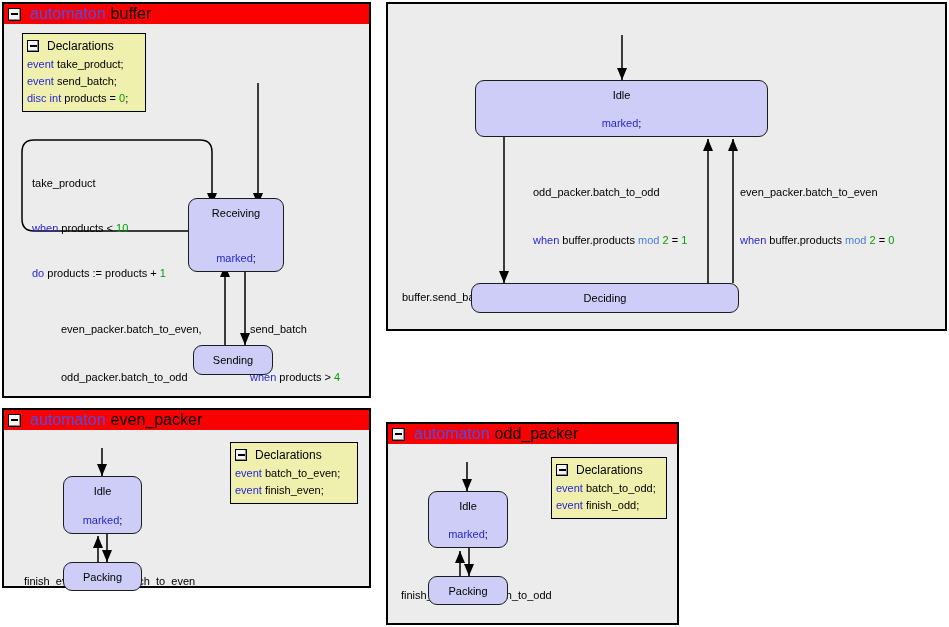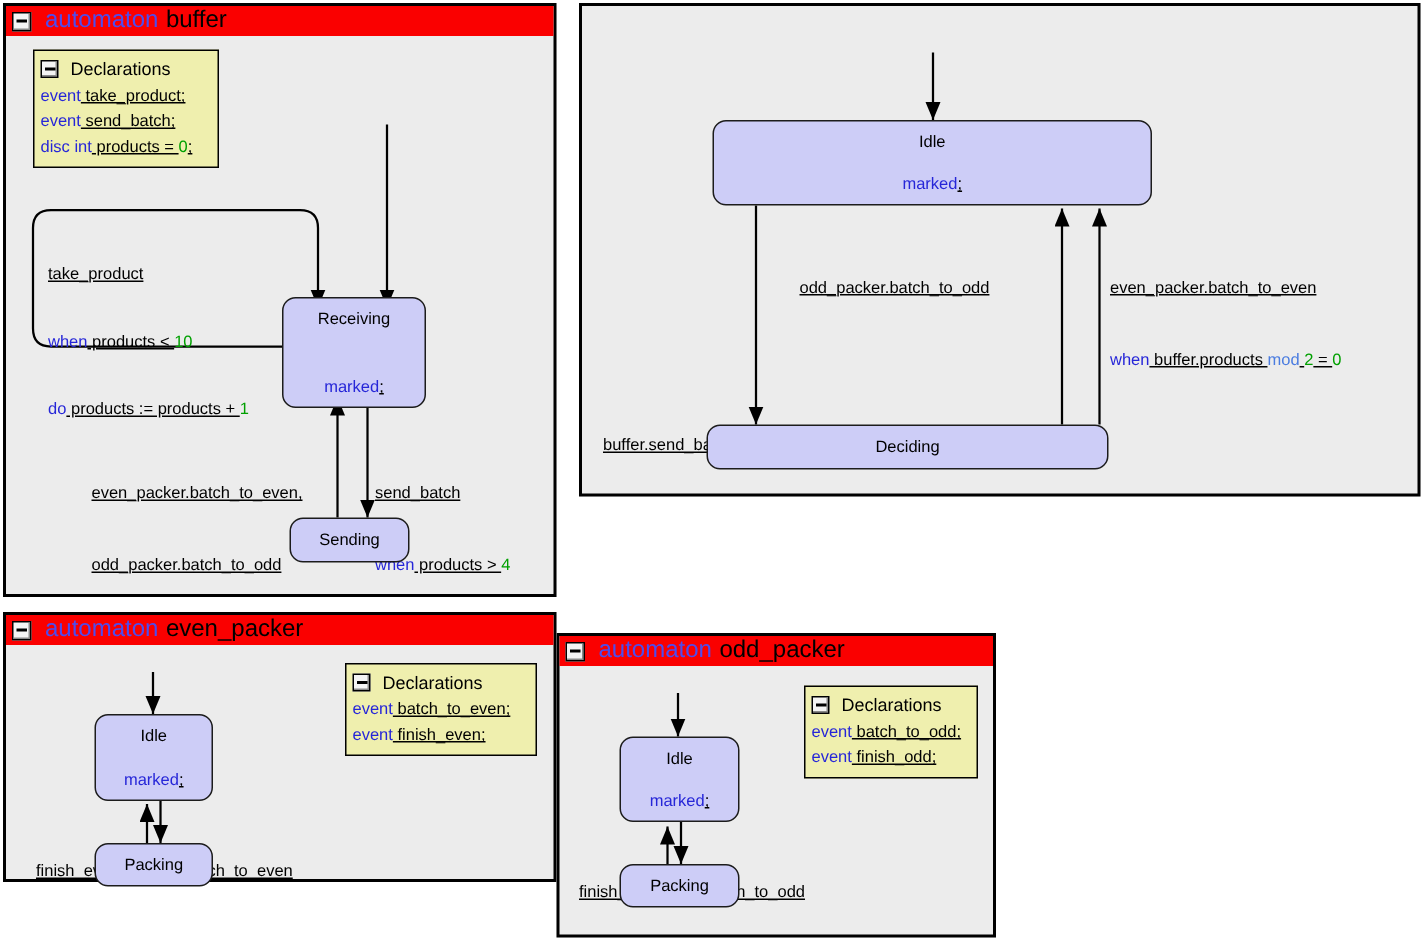--- a/index.html
+++ b/index.html
@@ -36,21 +36,21 @@
   }
   .decl-header{display:flex;align-items:center;height:17px;margin-bottom:2px;}
   .decl-header .collapse-btn{width:12px;height:12px;}
   .decl-title{margin-left:8px;font-size:12px;}
   .decl-line{line-height:17px;white-space:pre;}
   .lbl{position:absolute;white-space:pre;line-height:16px;}
   .lbl.lh15{line-height:15px;}
   .seg-kw{color:#2626d8;}
   .seg-num{color:#00a000;}
   .seg-mod{color:#4a7ce0;}
-  .seg-pl{color:#000;text-decoration:underline;}
+  .seg-pl{color:#000;}
 </style>
 </head>
 <body>
 
 <div class="panel" style="left:2px;top:2px;width:369px;height:396px;">
   <svg class="wires" width="365" height="392">
     <defs>
       <marker id="mb" markerUnits="userSpaceOnUse" markerWidth="14" markerHeight="12" refX="12" refY="5" orient="auto">
         <path d="M0,0 L12,5 L0,10 Z" style="fill:#000;stroke:none"></path>
       </marker>
@@ -119,20 +119,21 @@
     <path d="M345,279 V135" marker-end="url(#md)"></path>
   </svg>
 
 
   <div class="lbl" style="left:14px;top:253px;">
     <div><span class="seg-pl">buffer.send_batch</span></div>
   </div>
 
   <div class="lbl" style="left:145px;top:148px;">
     <div><span class="seg-pl">odd_packer.batch_to_odd</span></div>
+    <div><span class="seg-kw">when</span><span class="seg-pl"> buffer.products </span><span class="seg-mod">mod</span><span class="seg-pl"> </span><span class="seg-num">2</span><span class="seg-pl"> = </span><span class="seg-num">1</span></div>
   </div>
 
   <div class="lbl" style="left:352px;top:148px;">
     <div><span class="seg-pl">even_packer.batch_to_even</span></div>
     <div><span class="seg-kw">when</span><span class="seg-pl"> buffer.products </span><span class="seg-mod">mod</span><span class="seg-pl"> </span><span class="seg-num">2</span><span class="seg-pl"> = </span><span class="seg-num">0</span></div>
   </div>
 
   <div class="state" style="left:87px;top:76px;width:293px;height:57px;">
     <div class="sname">Idle</div>
     <div class="smarked"><span class="seg-kw">marked</span><span class="seg-pl">;</span></div>
@@ -183,21 +184,21 @@
   <div class="state" style="left:59px;top:66px;width:79px;height:58px;">
     <div class="sname">Idle</div>
     <div class="smarked"><span class="seg-kw">marked</span><span class="seg-pl">;</span></div>
   </div>
 
   <div class="state single" style="left:59px;top:152px;width:79px;height:29px;">
     <span>Packing</span>
   </div>
 </div>
 
-<div class="panel" style="left:371px;top:422px;width:293px;height:203px;">
+<div class="panel" style="left:386px;top:422px;width:293px;height:203px;">
   <svg class="wires" width="289" height="199">
     <defs>
       <marker id="mo" markerUnits="userSpaceOnUse" markerWidth="14" markerHeight="12" refX="12" refY="5" orient="auto">
         <path d="M0,0 L12,5 L0,10 Z" style="fill:#000;stroke:none"></path>
       </marker>
     </defs>
     <path d="M79,38 V67" marker-end="url(#mo)"></path>
     <path d="M72,154 V127" marker-end="url(#mo)"></path>
     <path d="M81,124 V152" marker-end="url(#mo)"></path>
   </svg>

